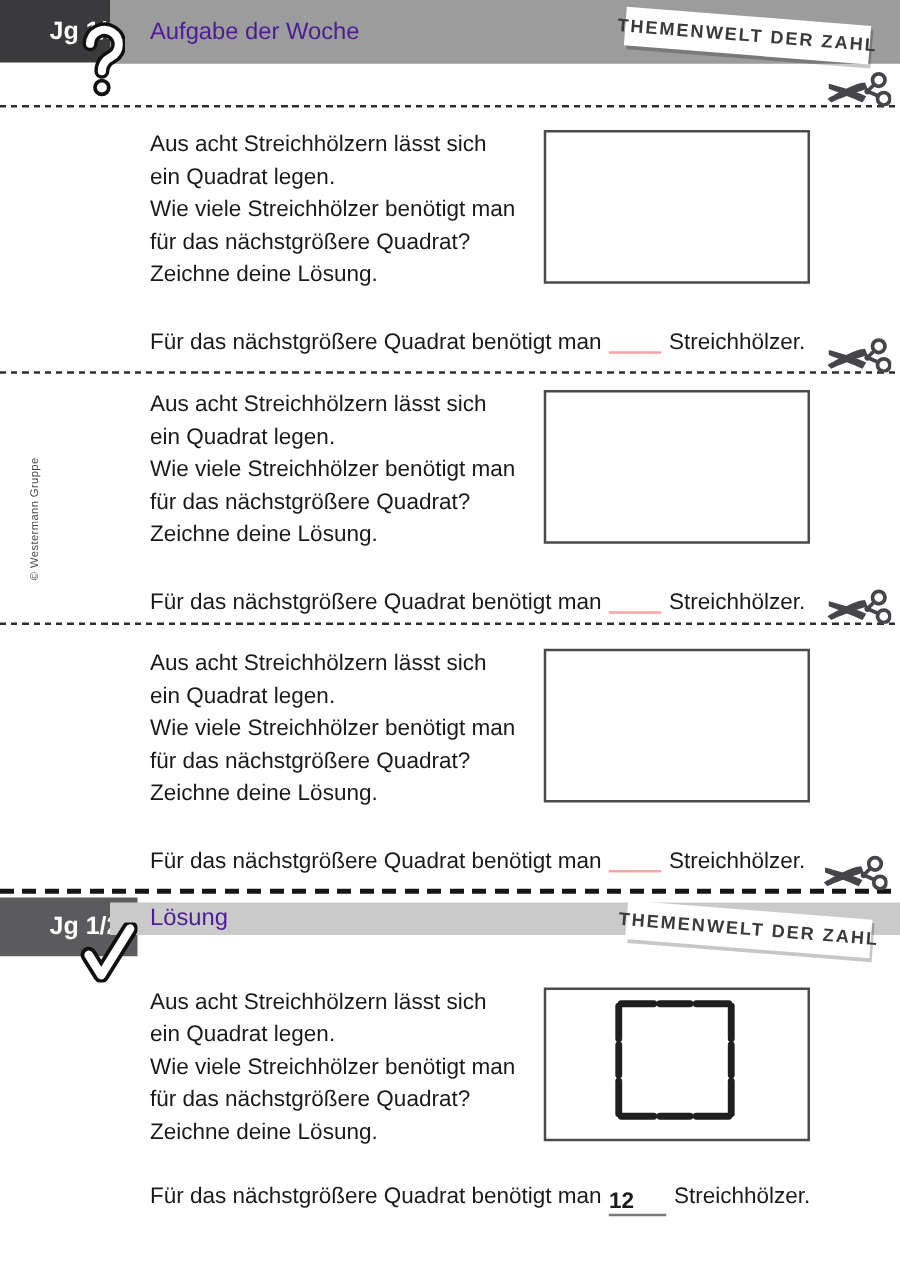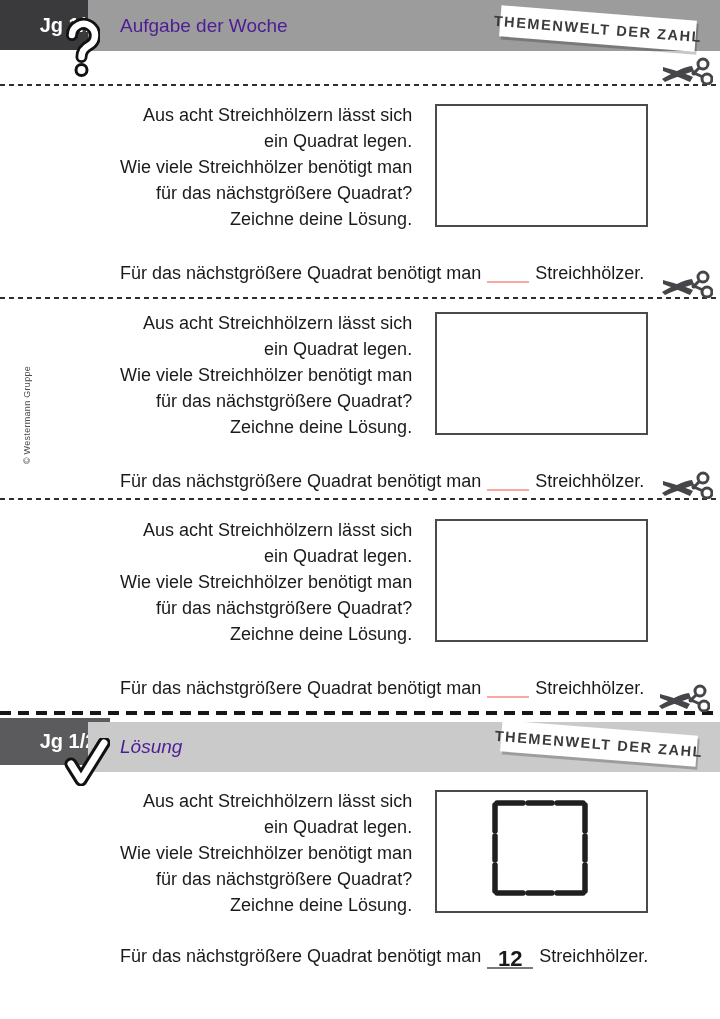--- a/index.html
+++ b/index.html
@@ -15,21 +15,21 @@
     display:flex; align-items:center; justify-content:center;padding-left:26px;
   }
   #hdr-dark-top    { left:0; top:0;     width:84px; height:50px; background:#3a3a3c; }
   #hdr-dark-bottom { left:0; top:718px; width:84px; height:47px; background:#5b5b5d; }
 
   .hdr-bar {
     position:absolute; display:flex; align-items:center;
     font-size:19px; color:#4c1d95; box-sizing:border-box; padding-left:32px;
   }
   #hdr-bar-top    { left:88px; top:0;     width:632px; height:51px; background:#9c9c9c; }
-  #hdr-bar-bottom { left:88px; top:722px; width:632px; height:50px; background:#cacaca;font-style:italic; }
+  #hdr-bar-bottom { left:88px; top:722px; width:632px; height:26px; background:#cacaca; }
 
   .badge {
     position:absolute; background:#ffffff; display:flex; align-items:center; justify-content:center;
     font-weight:bold; font-size:14.5px; letter-spacing:1.6px; color:#3a3a3c;
     box-shadow:2px 3px 0 rgba(0,0,0,0.22); transform:rotate(4.5deg); white-space:nowrap;
   }
   #badge-top    { left:500px; top:13px;  width:196px; height:31px; }
   #badge-bottom { left:501px; top:728px; width:196px; height:31px; }
 
   
@@ -40,31 +40,31 @@
 
   .scissors { position:absolute; width:52px; height:28px; }
   #sc1 { left:661px; top:57px; } #sc2 { left:661px; top:270px; }
   #sc3 { left:661px; top:471px; } #sc4 { left:658px; top:684px; }
 
   
   .section { position:absolute; left:0; width:720px; height:185px; }
   #sec1 { top:102px; } #sec2 { top:310px; } #sec3 { top:517px; } #sec-sol { top:788px; }
 
   .task-text { position:absolute; left:120px; top:0; font-size:18px; line-height:26px; }
-  .task-text div { white-space:nowrap;text-align:right; }
+  .task-text div { white-space:nowrap; }
 
   .draw-box {
     position:absolute; left:435px; top:2px; width:209px; height:119px;
     border:2px solid #4b4b4d; background:#ffffff;
   }
 
   .answer { position:absolute; left:120px; top:158px; font-size:18px; white-space:nowrap; }
   .blank {
     display:inline-block; width:42px; height:21px; margin:0 6px; vertical-align:-4px;
-    border-bottom:2px solid #fca5a5; text-align:center; font-weight:bold; font-size:22px;
+    border-bottom:2px solid #fca5a5; text-align:left; font-weight:bold; font-size:18px;
   }
   .blank.filled { width:46px; border-bottom-color:#7a7a7a; }
 
   
   .qmark-icon { position:absolute; left:62px; top:16px; width:38px; height:64px; }
   .check-icon { position:absolute; left:64px; top:738px; width:46px; height:48px; }
   .matchsticks { position:absolute; left:0; top:0; width:209px; height:119px; }
 
   
   .copyright {

